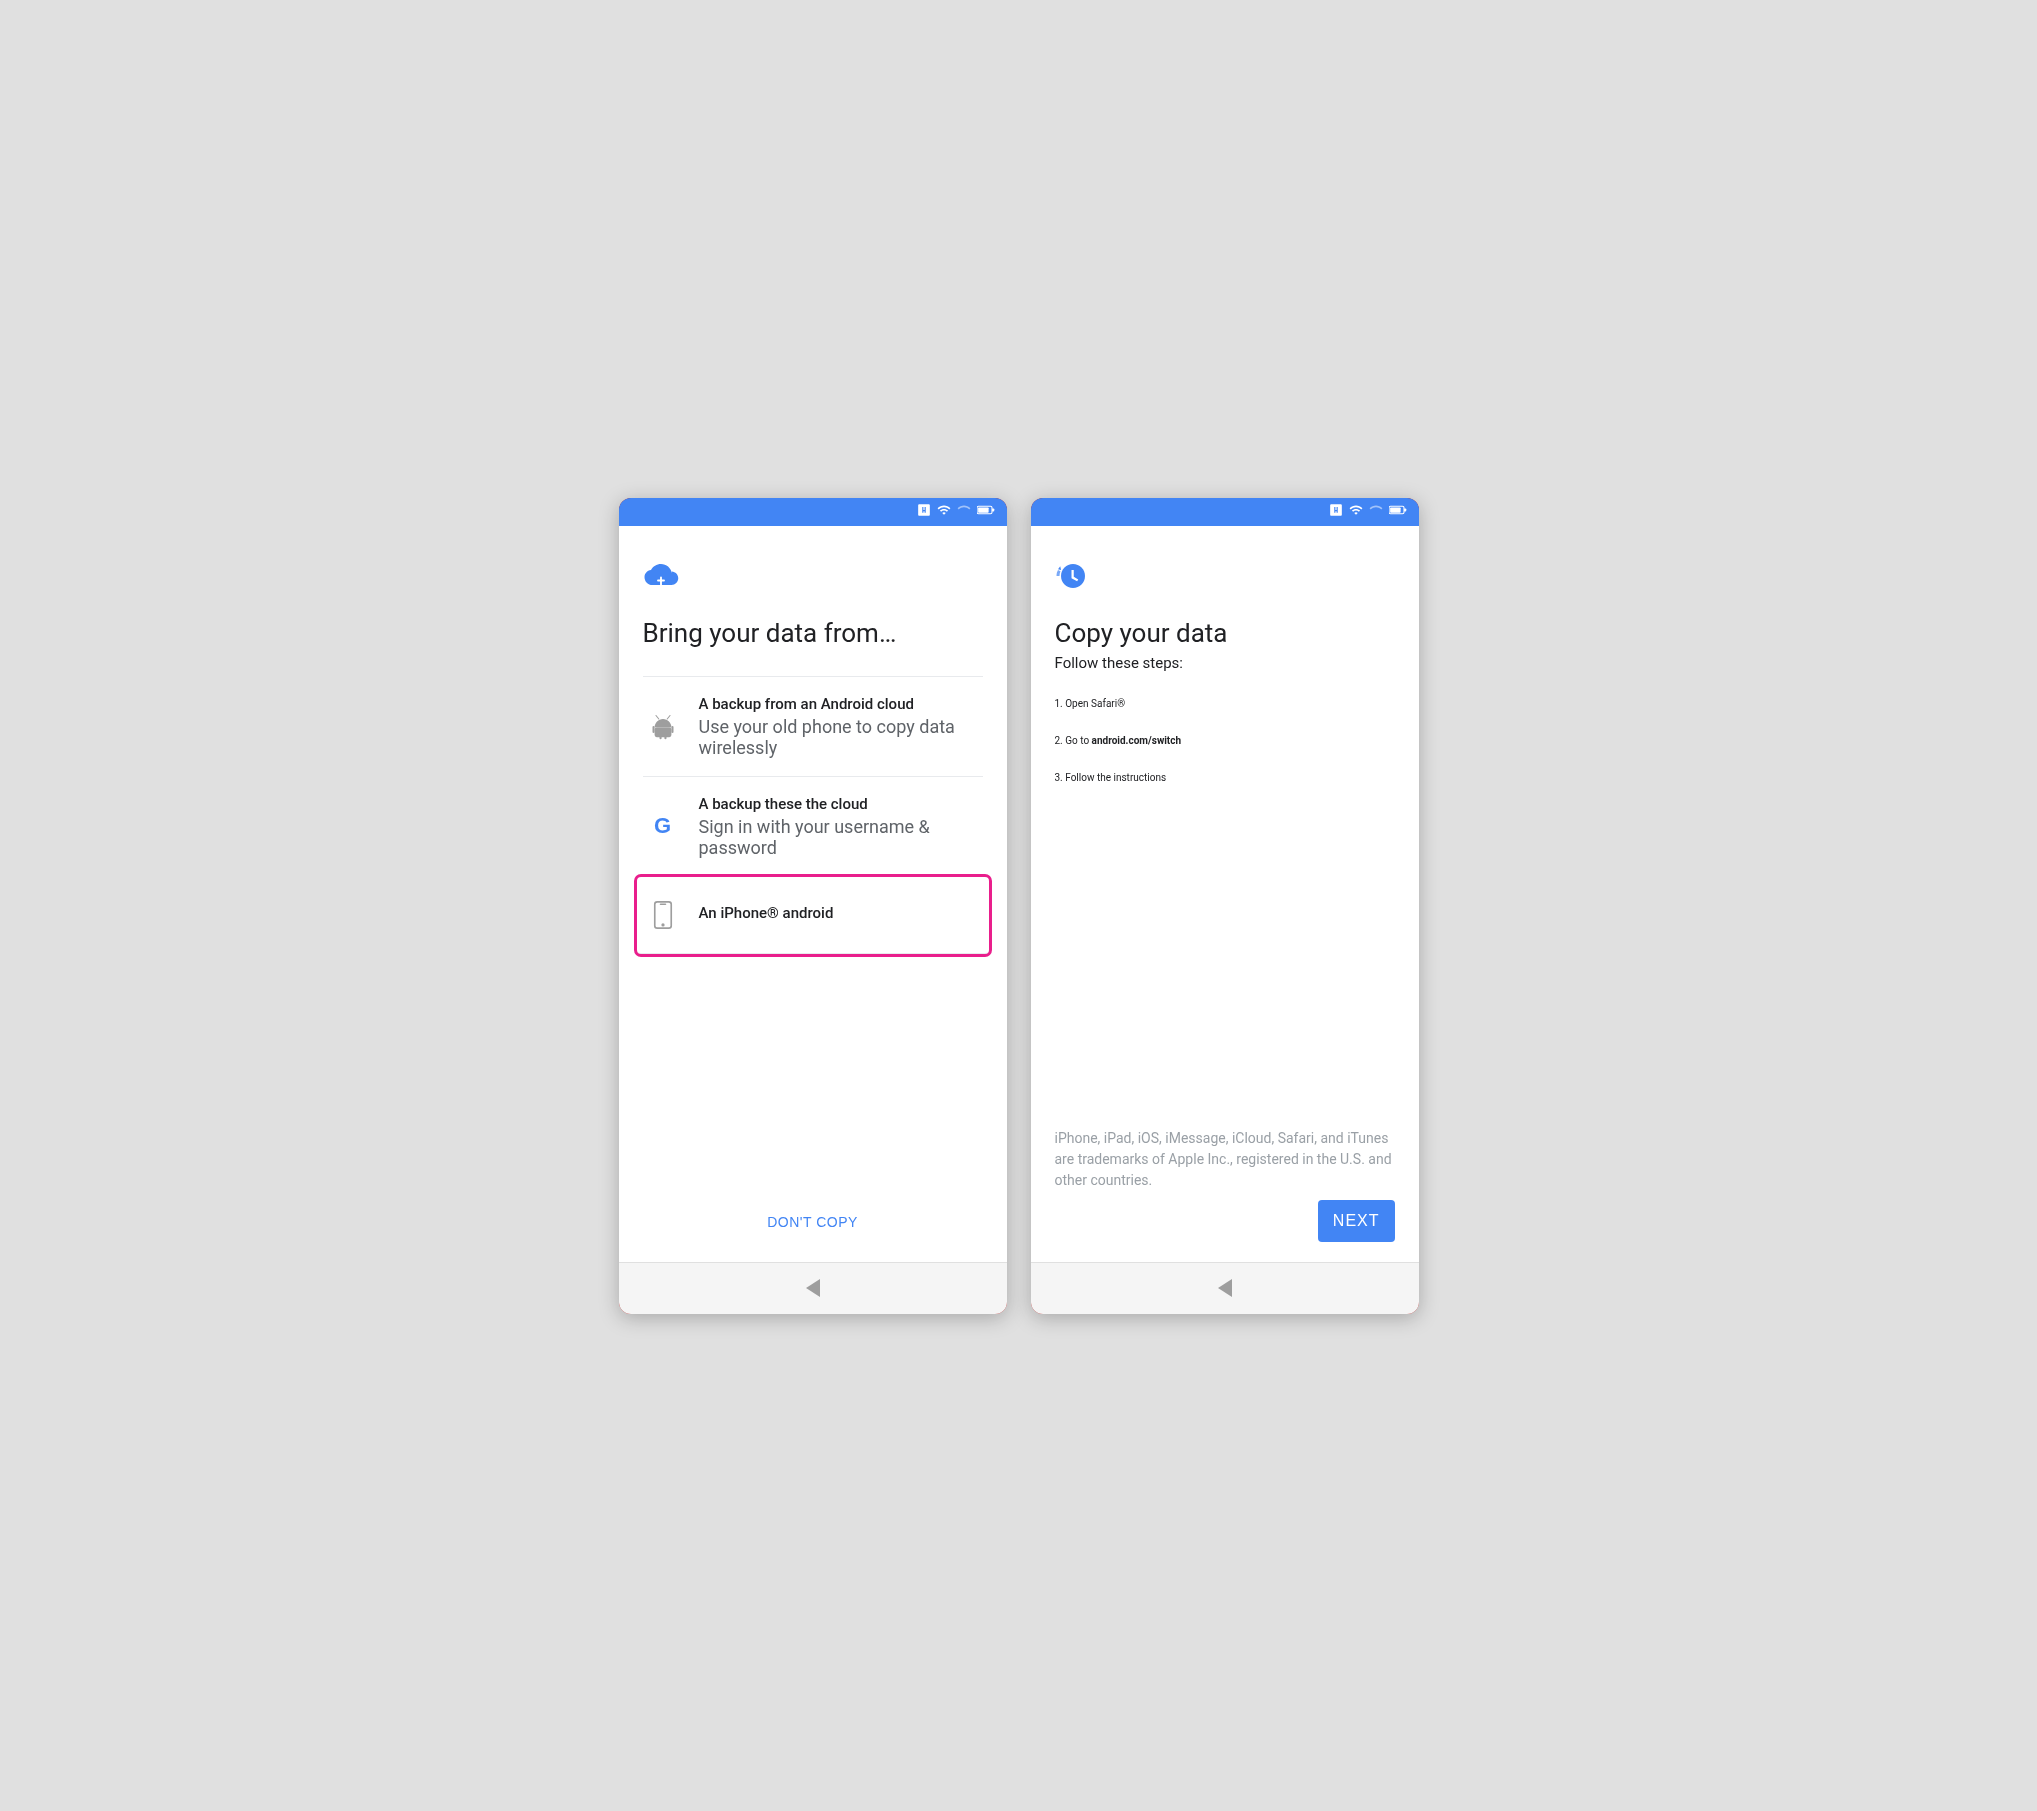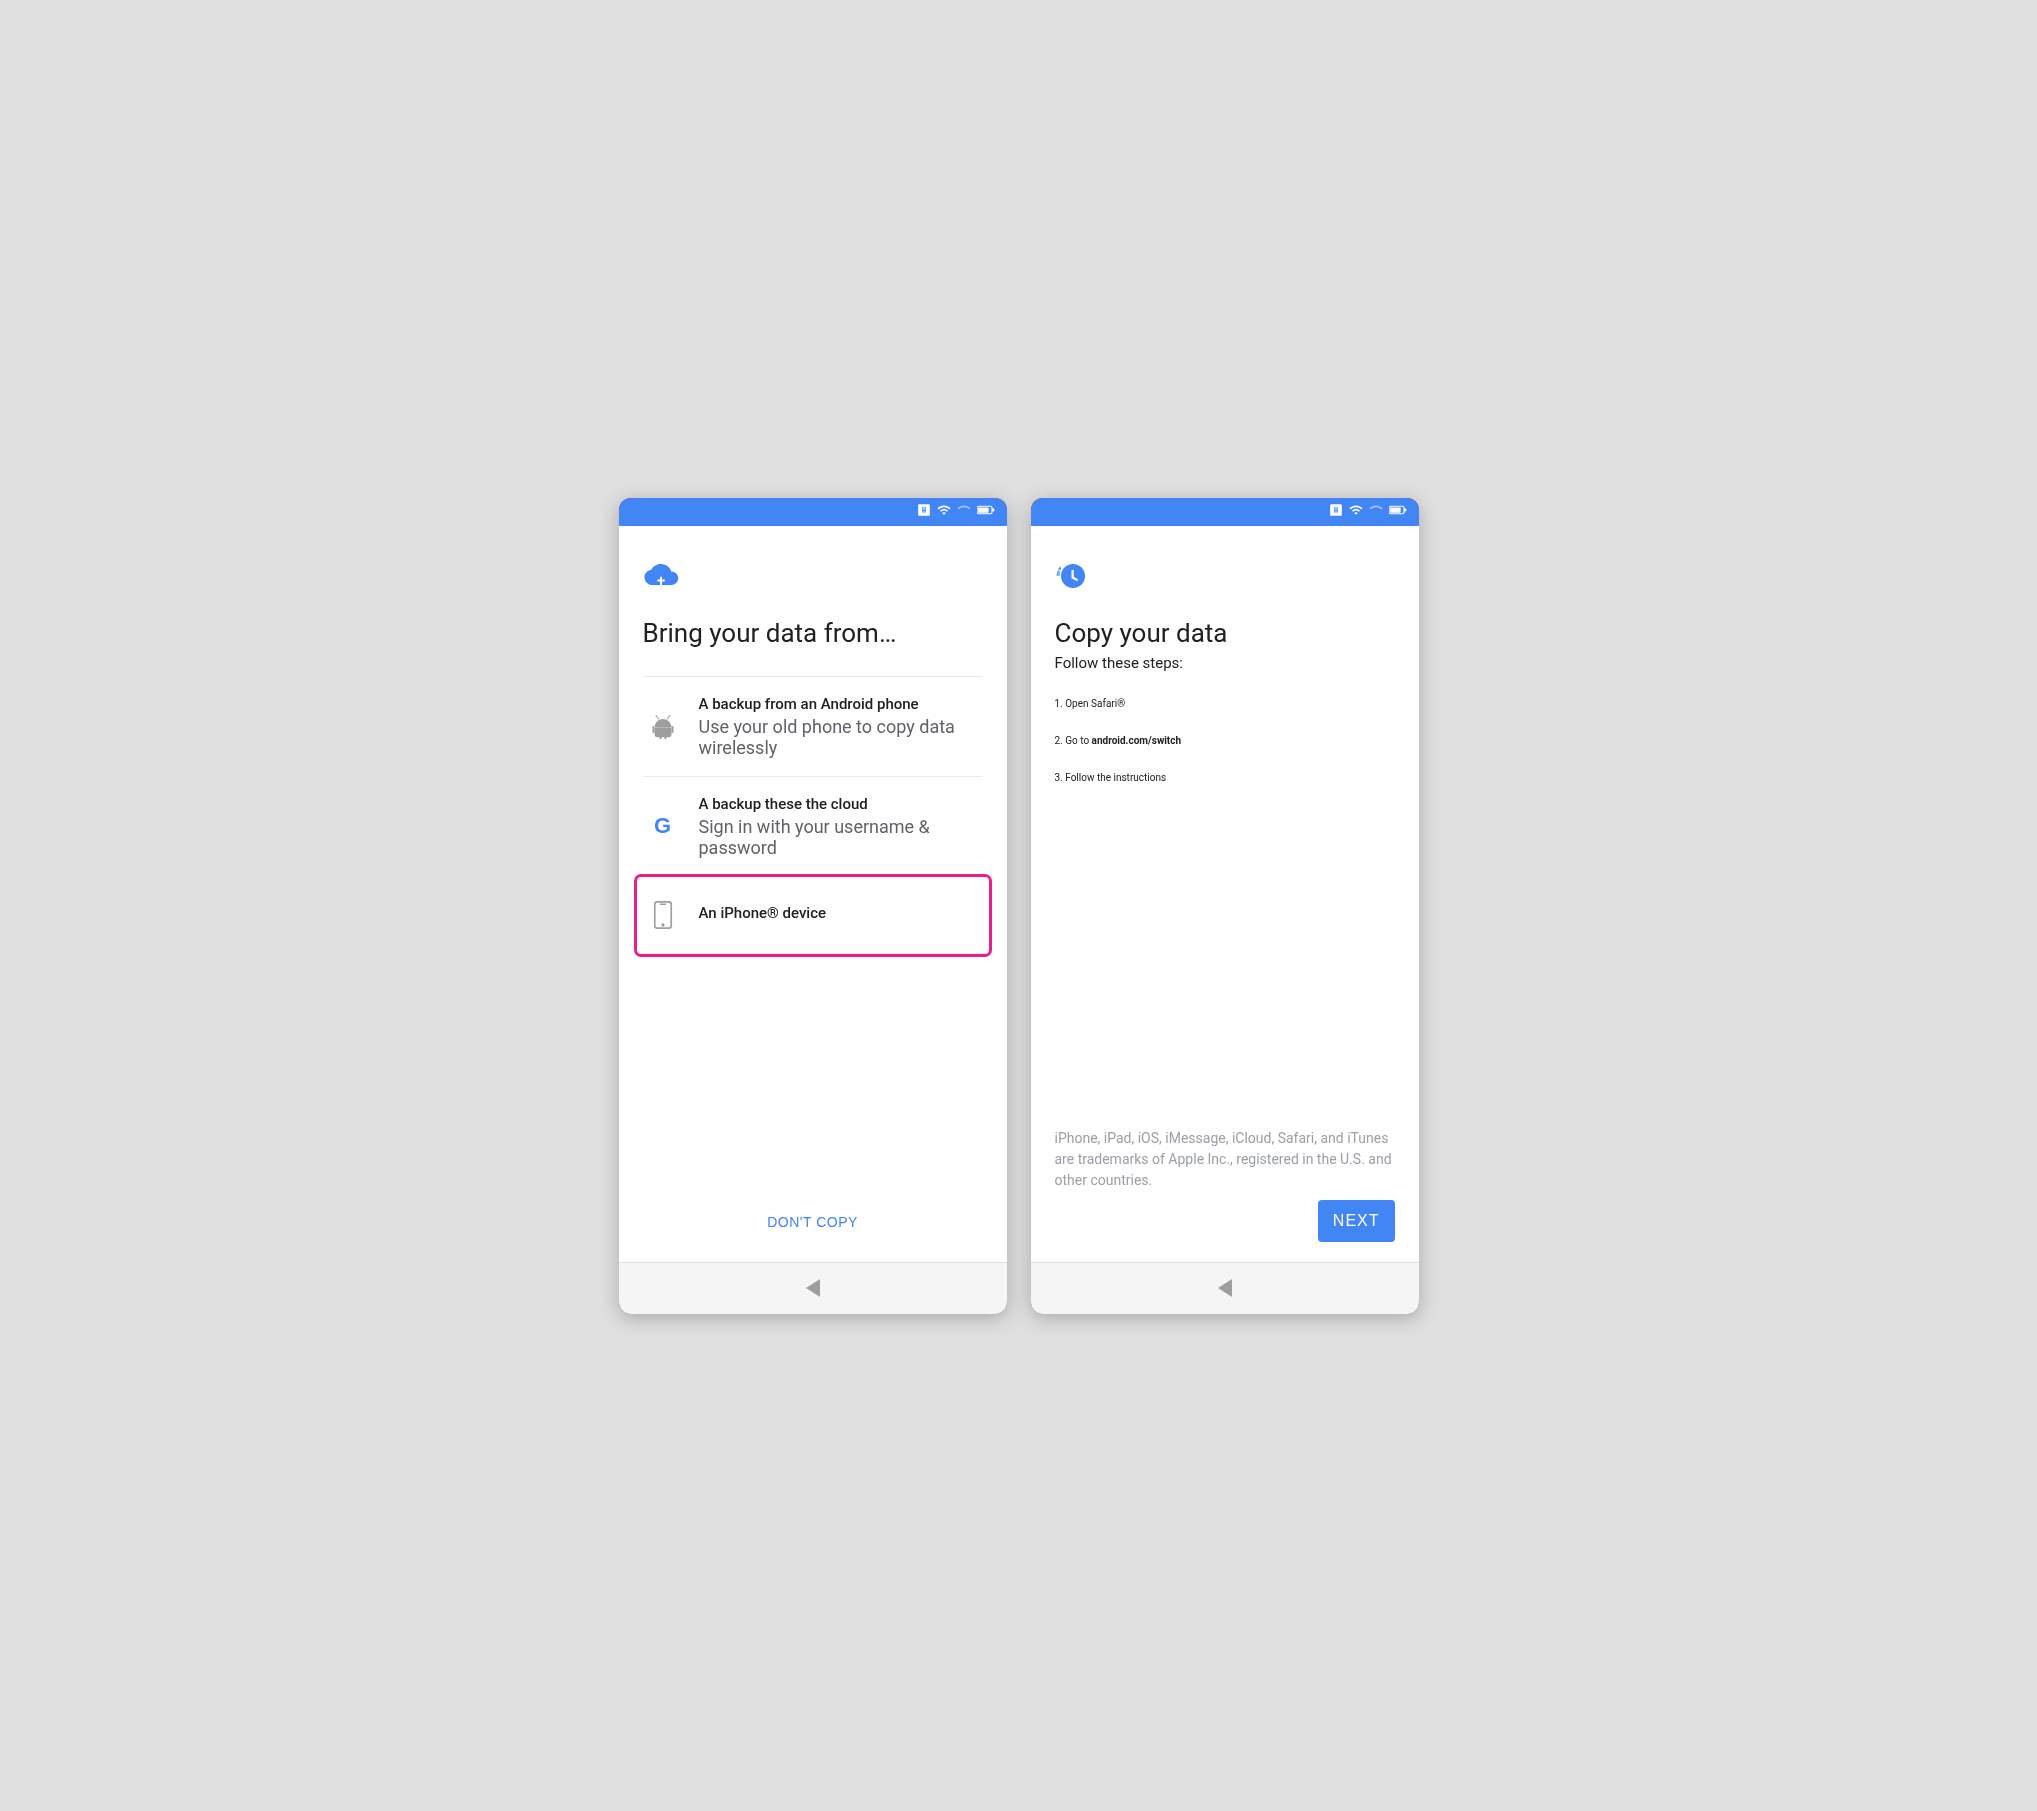--- a/index.html
+++ b/index.html
@@ -293,21 +293,21 @@
               <rect x="8" y="22" width="24" height="14" rx="3" fill="#9e9e9e"></rect>
               <rect x="5" y="20" width="3" height="10" rx="1.5" fill="#9e9e9e"></rect>
               <rect x="32" y="20" width="3" height="10" rx="1.5" fill="#9e9e9e"></rect>
               <rect x="15" y="34" width="3" height="5" rx="1.5" fill="#9e9e9e"></rect>
               <rect x="22" y="34" width="3" height="5" rx="1.5" fill="#9e9e9e"></rect>
               <line x1="14" y1="10" x2="10" y2="5" stroke="#9e9e9e" stroke-width="1.5" stroke-linecap="round"></line>
               <line x1="26" y1="10" x2="30" y2="5" stroke="#9e9e9e" stroke-width="1.5" stroke-linecap="round"></line>
             </svg>
           </div>
           <div class="option-text-wrap">
-            <div class="option-title">A backup from an Android phone</div>
+            <div class="option-title">A backup from an Android cloud</div>
             <div class="option-subtitle">Use your old phone to copy data wirelessly</div>
           </div>
         </li>
 
         <li class="option-item">
           <div class="option-icon">
             <span class="google-g">G</span>
           </div>
           <div class="option-text-wrap">
             <div class="option-title">A backup these the cloud</div>
@@ -317,21 +317,21 @@
 
         <li class="option-item selected">
           <div class="option-icon">
             <svg class="phone-icon" viewBox="0 0 22 34" fill="none">
               <rect x="1" y="1" width="20" height="32" rx="3" stroke="#9e9e9e" stroke-width="2" fill="none"></rect>
               <rect x="7" y="3" width="8" height="2" rx="1" fill="#9e9e9e"></rect>
               <circle cx="11" cy="29" r="2" fill="#9e9e9e"></circle>
             </svg>
           </div>
           <div class="option-text-wrap">
-            <div class="option-title">An iPhone® device</div>
+            <div class="option-title">An iPhone® android</div>
           </div>
         </li>
 
       </ul>
 
       <button class="dont-copy-btn">DON'T COPY</button>
     </div>
   </div>
 
   <div class="nav-bar">

